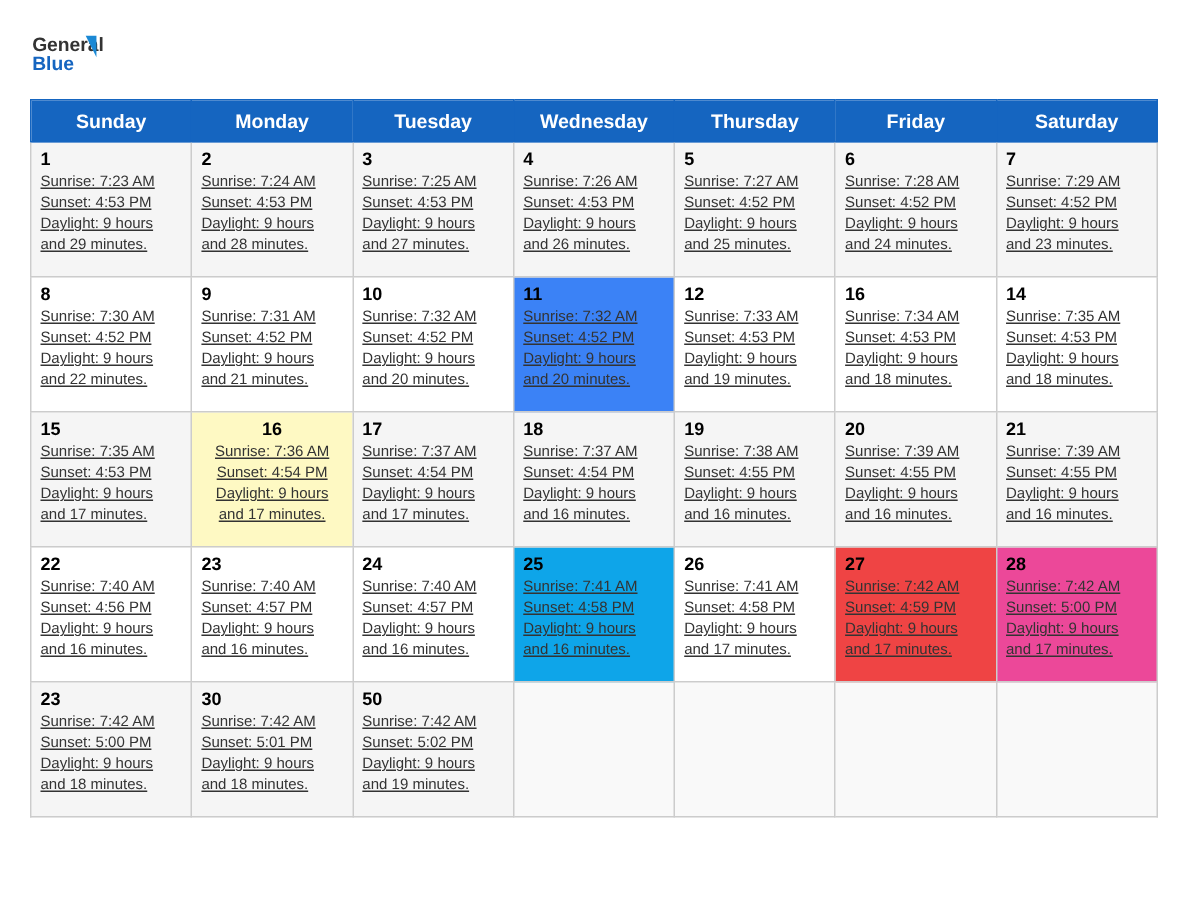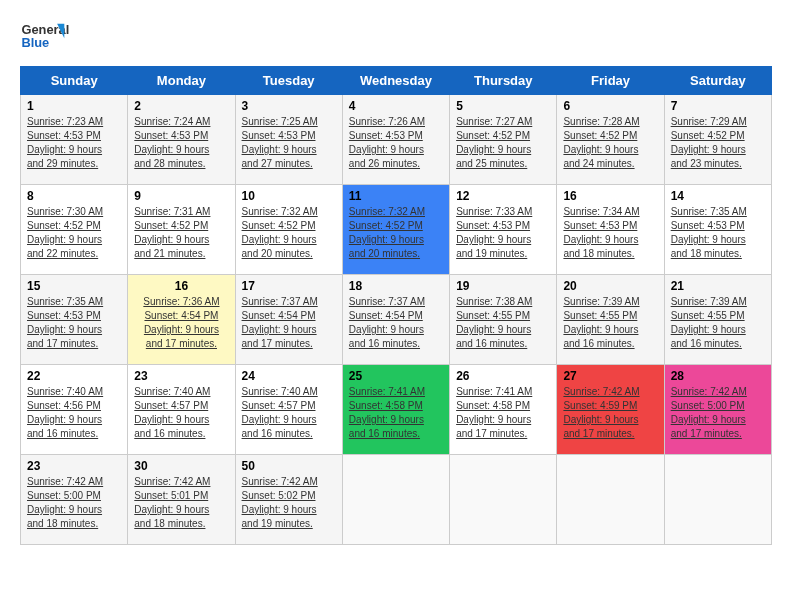--- a/index.html
+++ b/index.html
@@ -204,21 +204,21 @@
           <div class="day-info">Sunrise: 7:40 AM<br>Sunset: 4:56 PM<br>Daylight: 9 hours and 16 minutes.</div>
         </td>
         <td style="background: rgb(255, 255, 255);">
           <span class="day-num">23</span>
           <div class="day-info">Sunrise: 7:40 AM<br>Sunset: 4:57 PM<br>Daylight: 9 hours and 16 minutes.</div>
         </td>
         <td style="background: rgb(255, 255, 255);">
           <span class="day-num">24</span>
           <div class="day-info">Sunrise: 7:40 AM<br>Sunset: 4:57 PM<br>Daylight: 9 hours and 16 minutes.</div>
         </td>
-        <td style="background: #22c55e;">
+        <td style="background: #0ea5e9;">
           <span class="day-num">25</span>
           <div class="day-info">Sunrise: 7:41 AM<br>Sunset: 4:58 PM<br>Daylight: 9 hours and 16 minutes.</div>
         </td>
         <td style="background: rgb(255, 255, 255);">
           <span class="day-num">26</span>
           <div class="day-info">Sunrise: 7:41 AM<br>Sunset: 4:58 PM<br>Daylight: 9 hours and 17 minutes.</div>
         </td>
         <td style="background: #ef4444;">
           <span class="day-num">27</span>
           <div class="day-info">Sunrise: 7:42 AM<br>Sunset: 4:59 PM<br>Daylight: 9 hours and 17 minutes.</div>

